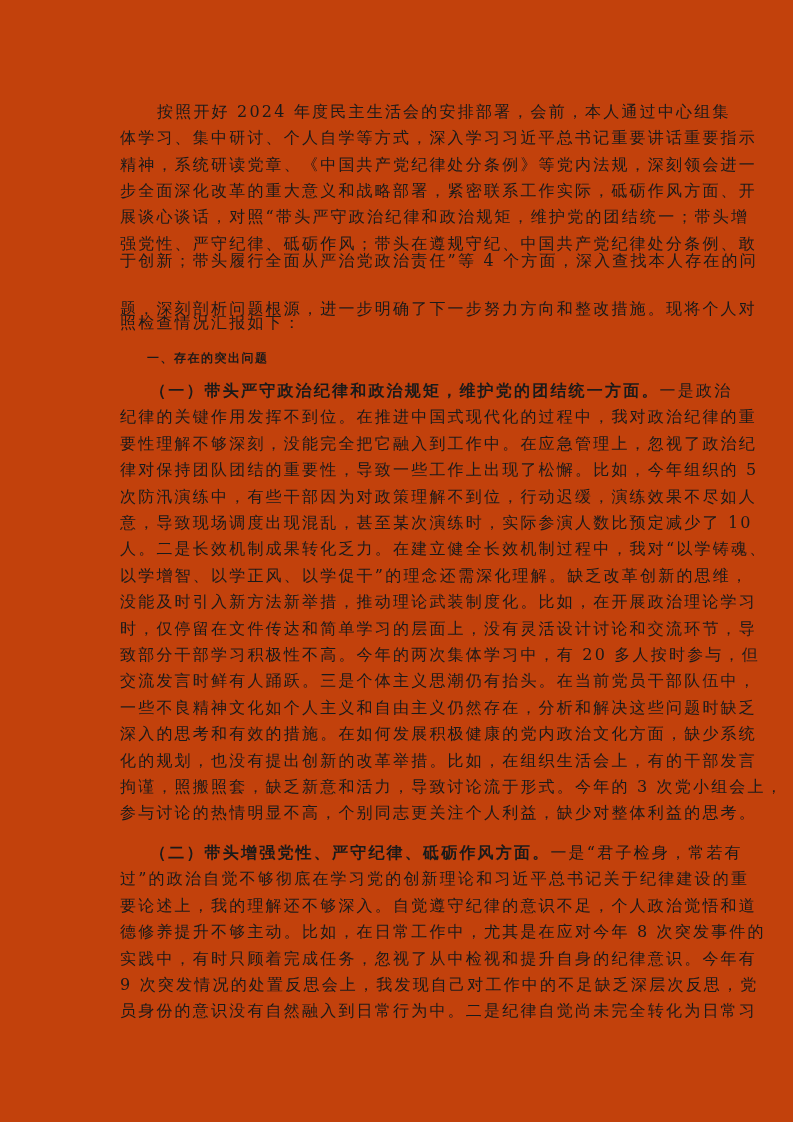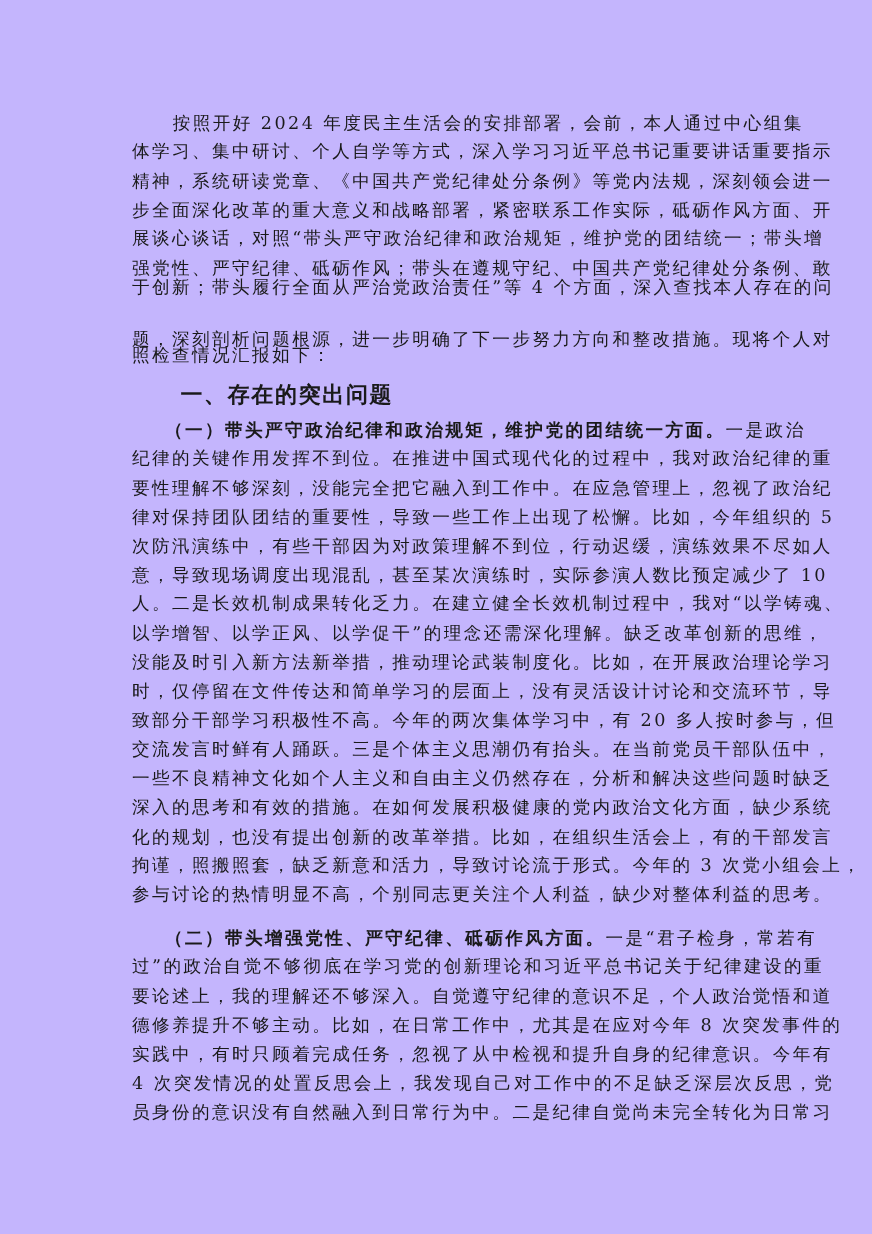--- a/index.html
+++ b/index.html
@@ -1,25 +1,25 @@
 <!DOCTYPE html>
 <html><head>
 <meta charset="utf-8">
 <style>
   html, body { margin: 0; padding: 0; background: #ffffff; }
   body { width: 793px; height: 1122px; position: relative; overflow: hidden;
          font-family: "DejaVu Serif", "Liberation Serif", serif; color: #1a1a1a; }
-  .page { position: absolute; left: 0; top: 0; width: 793px; height: 1122px; background: #c4b5fd; }
+  .page { position: absolute; left: 0; top: 0; width: 793px; height: 1122px; background: #c2410c; }
   .line { position: absolute; left: 120px; width: 553px; height: 22px; font-size: 16px;
           line-height: 22px; white-space: nowrap; letter-spacing: 2.2px; text-align: justify;
           text-align-last: justify; overflow: visible; }
   .line.last { text-align-last: left; }
   .indent { left: 157px; width: 516px; }
   .b { font-weight: bold; }
-  .heading { position: absolute; left: 164px; font-size: 20px; font-weight: bold; line-height: 22px;
+  .heading { position: absolute; left: 147px; font-size: 12px; font-weight: bold; line-height: 22px;
              letter-spacing: 1.5px; white-space: nowrap; }
 </style>
 </head>
 <body>
 
 <div class="page">
 
   <div>
     <div class="line indent" style="top:101px">按照开好 2024 年度民主生活会的安排部署，会前，本人通过中心组集</div>
     <div class="line" style="top:127px">体学习、集中研讨、个人自学等方式，深入学习习近平总书记重要讲话重要指示</div>
@@ -57,17 +57,17 @@
   </div>
 
   <div>
     <div class="line indent" style="top:842px; left:150px; width:523px;">
       <span class="b">（二）带头增强党性、严守纪律、砥砺作风方面。</span><span>一是“君子检身，常若有</span>
     </div>
     <div class="line" style="top:868px">过”的政治自觉不够彻底在学习党的创新理论和习近平总书记关于纪律建设的重</div>
     <div class="line" style="top:895px">要论述上，我的理解还不够深入。自觉遵守纪律的意识不足，个人政治觉悟和道</div>
     <div class="line" style="top:921px">德修养提升不够主动。比如，在日常工作中，尤其是在应对今年 8 次突发事件的</div>
     <div class="line" style="top:948px">实践中，有时只顾着完成任务，忽视了从中检视和提升自身的纪律意识。今年有</div>
-    <div class="line" style="top:974px">4 次突发情况的处置反思会上，我发现自己对工作中的不足缺乏深层次反思，党</div>
+    <div class="line" style="top:974px">9 次突发情况的处置反思会上，我发现自己对工作中的不足缺乏深层次反思，党</div>
     <div class="line" style="top:1000px">员身份的意识没有自然融入到日常行为中。二是纪律自觉尚未完全转化为日常习</div>
   </div>
 
 </div>
 
 </body></html>

